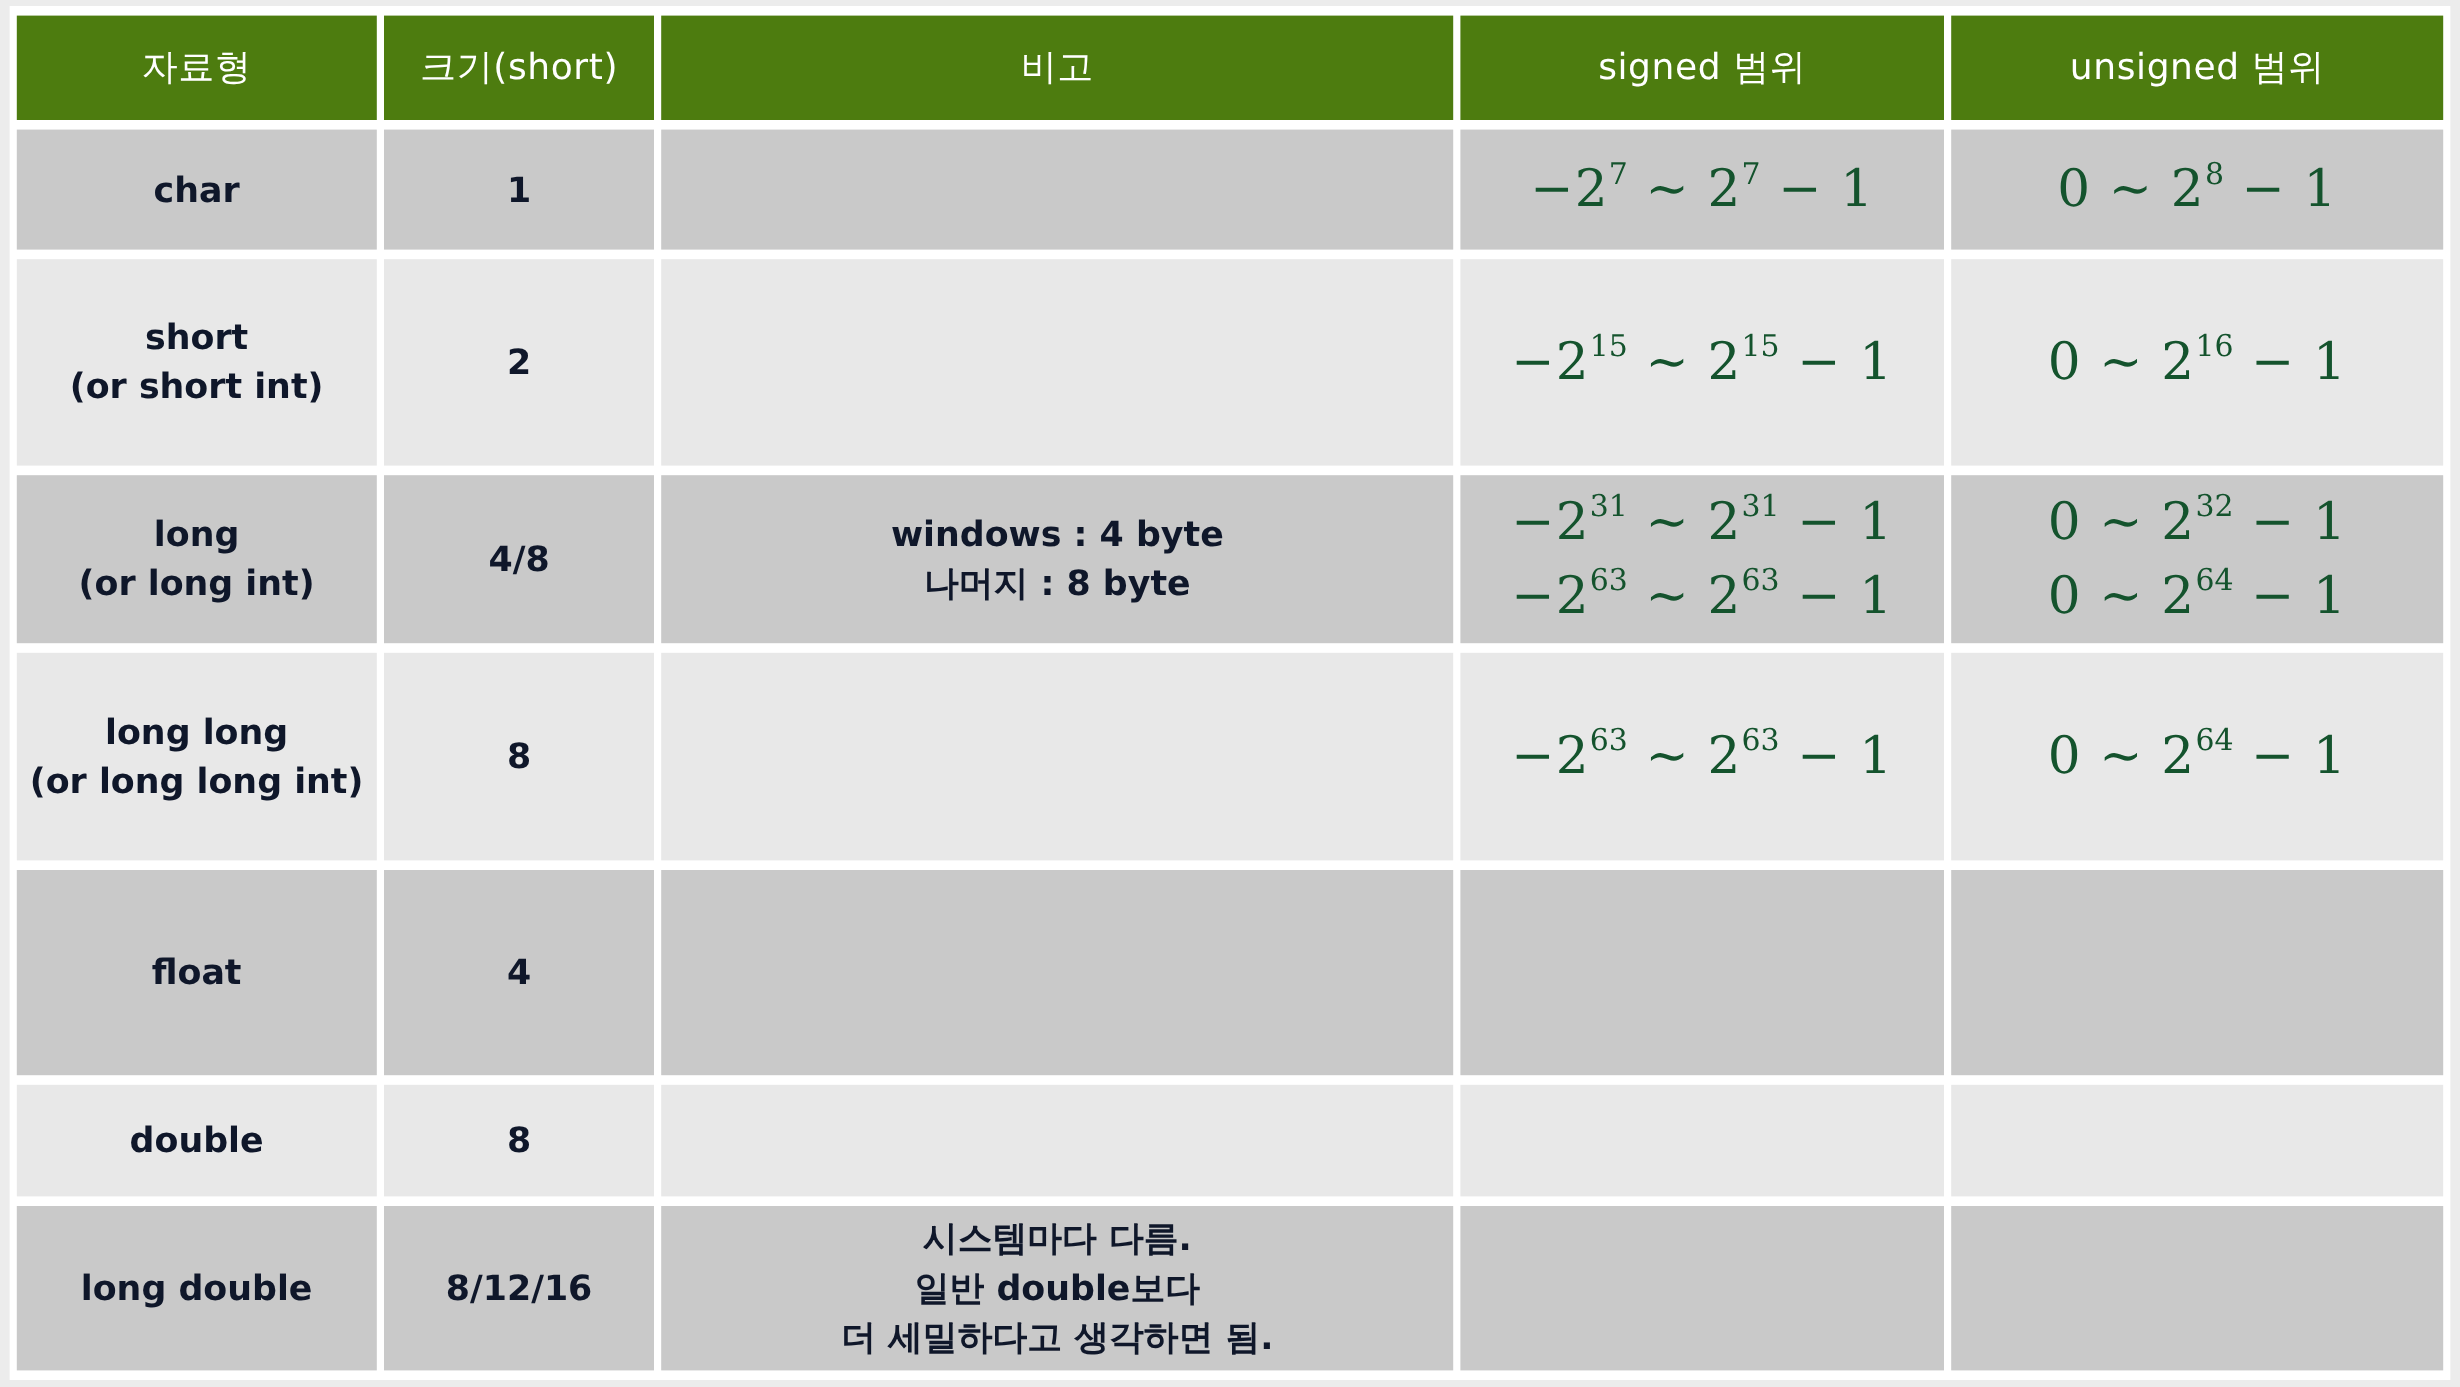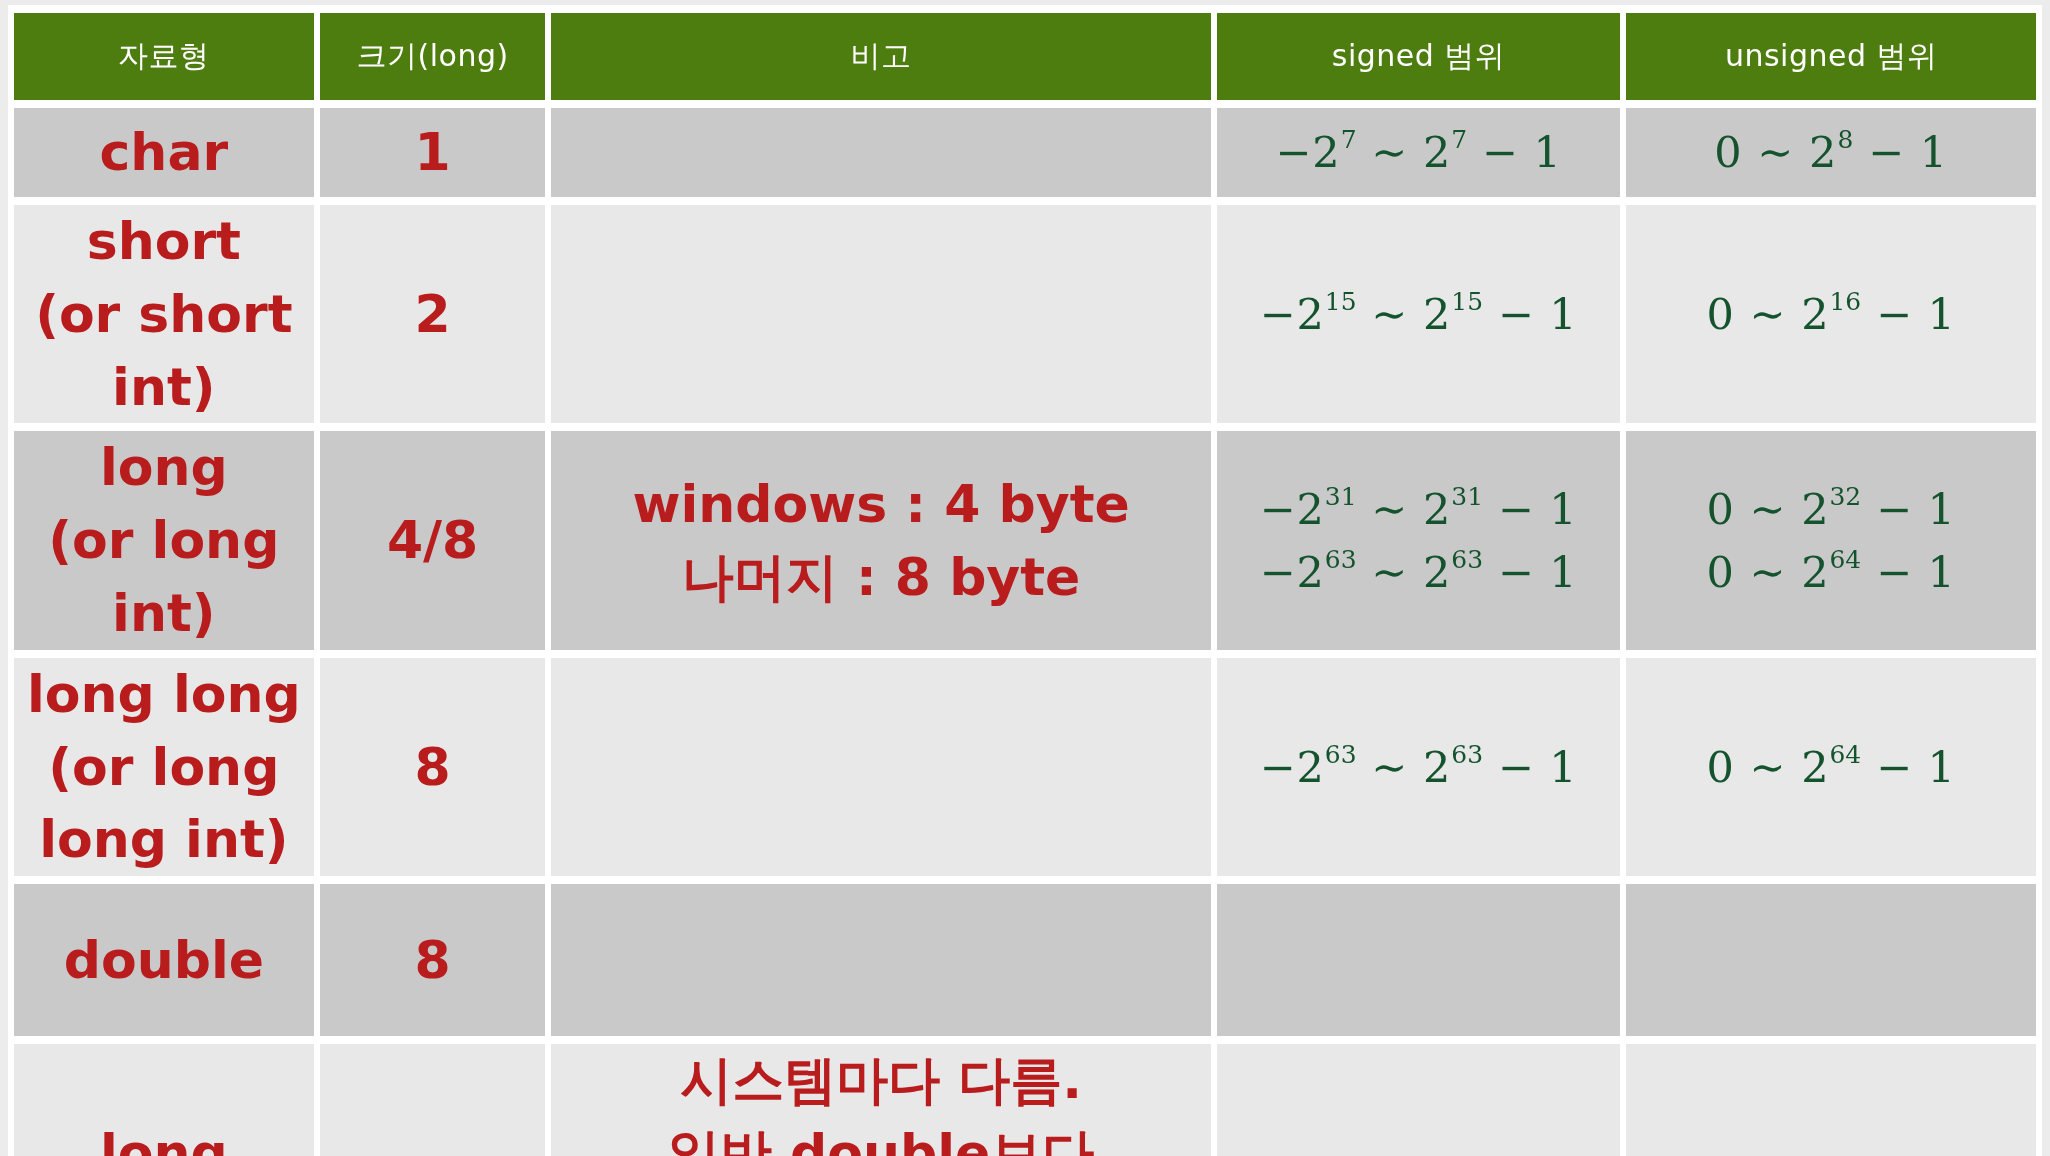--- a/index.html
+++ b/index.html
@@ -46,23 +46,23 @@
   tbody tr:nth-child(even) td { background: #e8e8e8; }
   tbody tr:nth-child(1) td { height: 89px;  }
   tbody tr:nth-child(2) td { height: 152px; text-align: center; }
   tbody tr:nth-child(3) td { height: 107px; }
   tbody tr:nth-child(4) td { height: 153px; }
   tbody tr:nth-child(5) td { height: 152px; }
   tbody tr:nth-child(6) td { height: 82px;  }
   tbody tr:nth-child(7) td { height: 108px;  }
   tbody tr:nth-child(8) td { height: 154px; }
   td.c-type, td.c-size, td.c-note {
-    font-size: 52px;
+    font-size: 29px;
     font-weight: bold;
-    color: #b91c1c;
+    color: #0f172a;
     line-height: 1.4;
   }
   td.c-signed, td.c-unsigned {
     font-family: "DejaVu Serif", "Liberation Serif", serif;
     font-size: 43px;
     font-weight: normal;
     color: #14532d;
     line-height: 1.45;
     letter-spacing: 1px;
   }
@@ -83,21 +83,21 @@
     <colgroup>
       <col style="width:15%">
       <col style="width:11.3%">
       <col style="width:33%">
       <col style="width:20.2%">
       <col style="width:20.5%">
     </colgroup>
     <thead>
       <tr>
         <th>자료형</th>
-        <th>크기(long)</th>
+        <th>크기(short)</th>
         <th>비고</th>
         <th>signed 범위</th>
         <th>unsigned 범위</th>
       </tr>
     </thead>
     <tbody id="tbody">
         <tr>
           <td class="c-type">char</td>
           <td class="c-size">1</td>
           <td class="c-note"></td>
@@ -119,20 +119,27 @@
           <td class="c-unsigned">0 ∼ 2<sup>32</sup> − 1<br>0 ∼ 2<sup>64</sup> − 1</td>
         </tr>
         <tr>
           <td class="c-type">long long<br>(or long long int)</td>
           <td class="c-size">8</td>
           <td class="c-note"></td>
           <td class="c-signed">−2<sup>63</sup> ∼ 2<sup>63</sup> − 1</td>
           <td class="c-unsigned">0 ∼ 2<sup>64</sup> − 1</td>
         </tr>
         <tr>
+          <td class="c-type">float</td>
+          <td class="c-size">4</td>
+          <td class="c-note"></td>
+          <td class="c-signed"></td>
+          <td class="c-unsigned"></td>
+        </tr>
+        <tr>
           <td class="c-type">double</td>
           <td class="c-size">8</td>
           <td class="c-note"></td>
           <td class="c-signed"></td>
           <td class="c-unsigned"></td>
         </tr>
         <tr>
           <td class="c-type">long double</td>
           <td class="c-size">8/12/16</td>
           <td class="c-note">시스템마다 다름.<br>일반 double보다<br>더 세밀하다고 생각하면 됨.</td>

